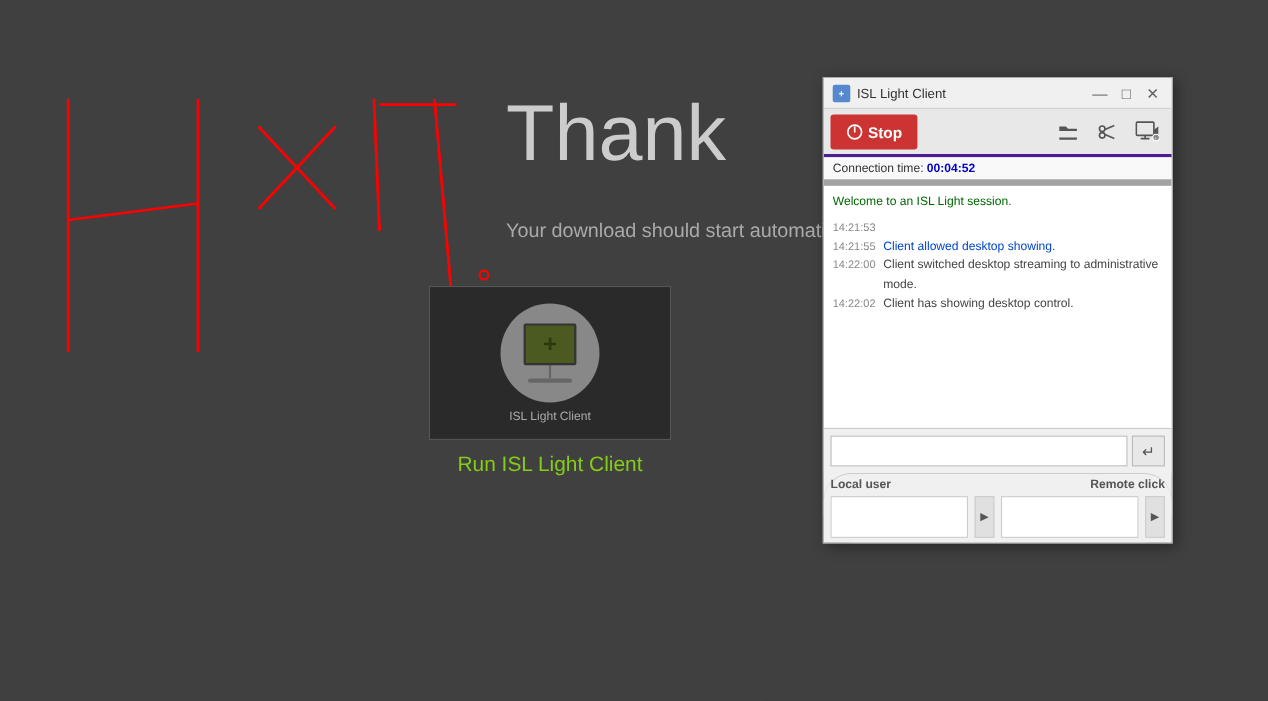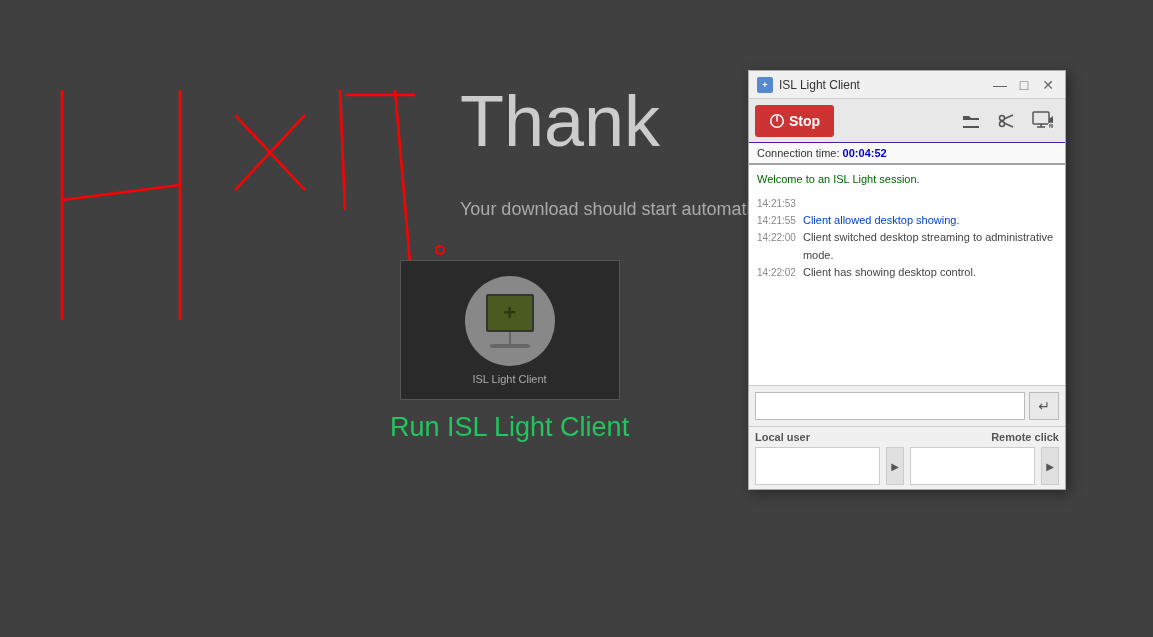--- a/index.html
+++ b/index.html
@@ -116,22 +116,22 @@
       border-radius: 2px;
     }
 
     .isl-logo-label {
       font-size: 11px;
       color: #aaa;
       margin-top: 2px;
     }
 
     .isl-run-link {
-      color: #22c55e;
-      font-size: 27px;
+      color: #84cc16;
+      font-size: 19px;
       margin-top: 12px;
       text-decoration: none;
     }
 
     
     .window {
       position: absolute;
       top: 70px;
       left: 748px;
       width: 318px;
@@ -192,21 +192,21 @@
       padding: 0;
     }
 
     
     .toolbar {
       background: #e8e8e8;
       height: 44px;
       display: flex;
       align-items: center;
       padding: 0 6px;
-      border-bottom: 1px solid #4c1d95;
+      border-bottom: 3px solid #4c1d95;
       gap: 4px;
     }
 
     .stop-btn {
       display: flex;
       align-items: center;
       gap: 4px;
       background: #cc3333;
       color: white;
       border: none;
@@ -240,21 +240,21 @@
       font-size: 18px;
       border-radius: 3px;
     }
 
     
     .conn-time {
       padding: 4px 8px;
       font-size: 11px;
       color: #333;
       background: #f9f9f9;
-      border-bottom: 2px solid #a3a3a3;
+      border-bottom: 6px solid #a3a3a3;
     }
 
     .conn-time span.time-val {
       color: #0000cc;
       font-weight: bold;
     }
 
     
     .log-area {
       background: white;
@@ -316,20 +316,21 @@
       justify-content: center;
       font-size: 14px;
       color: #555;
     }
 
     
     .users-section {
       padding: 4px 6px;
       background: #f0f0f0;
       border-top: 1px solid #ccc;
+      border-radius: 25px;
     }
 
     .users-header {
       display: flex;
       justify-content: space-between;
       margin-bottom: 4px;
     }
 
     .user-label {
       font-size: 11px;

